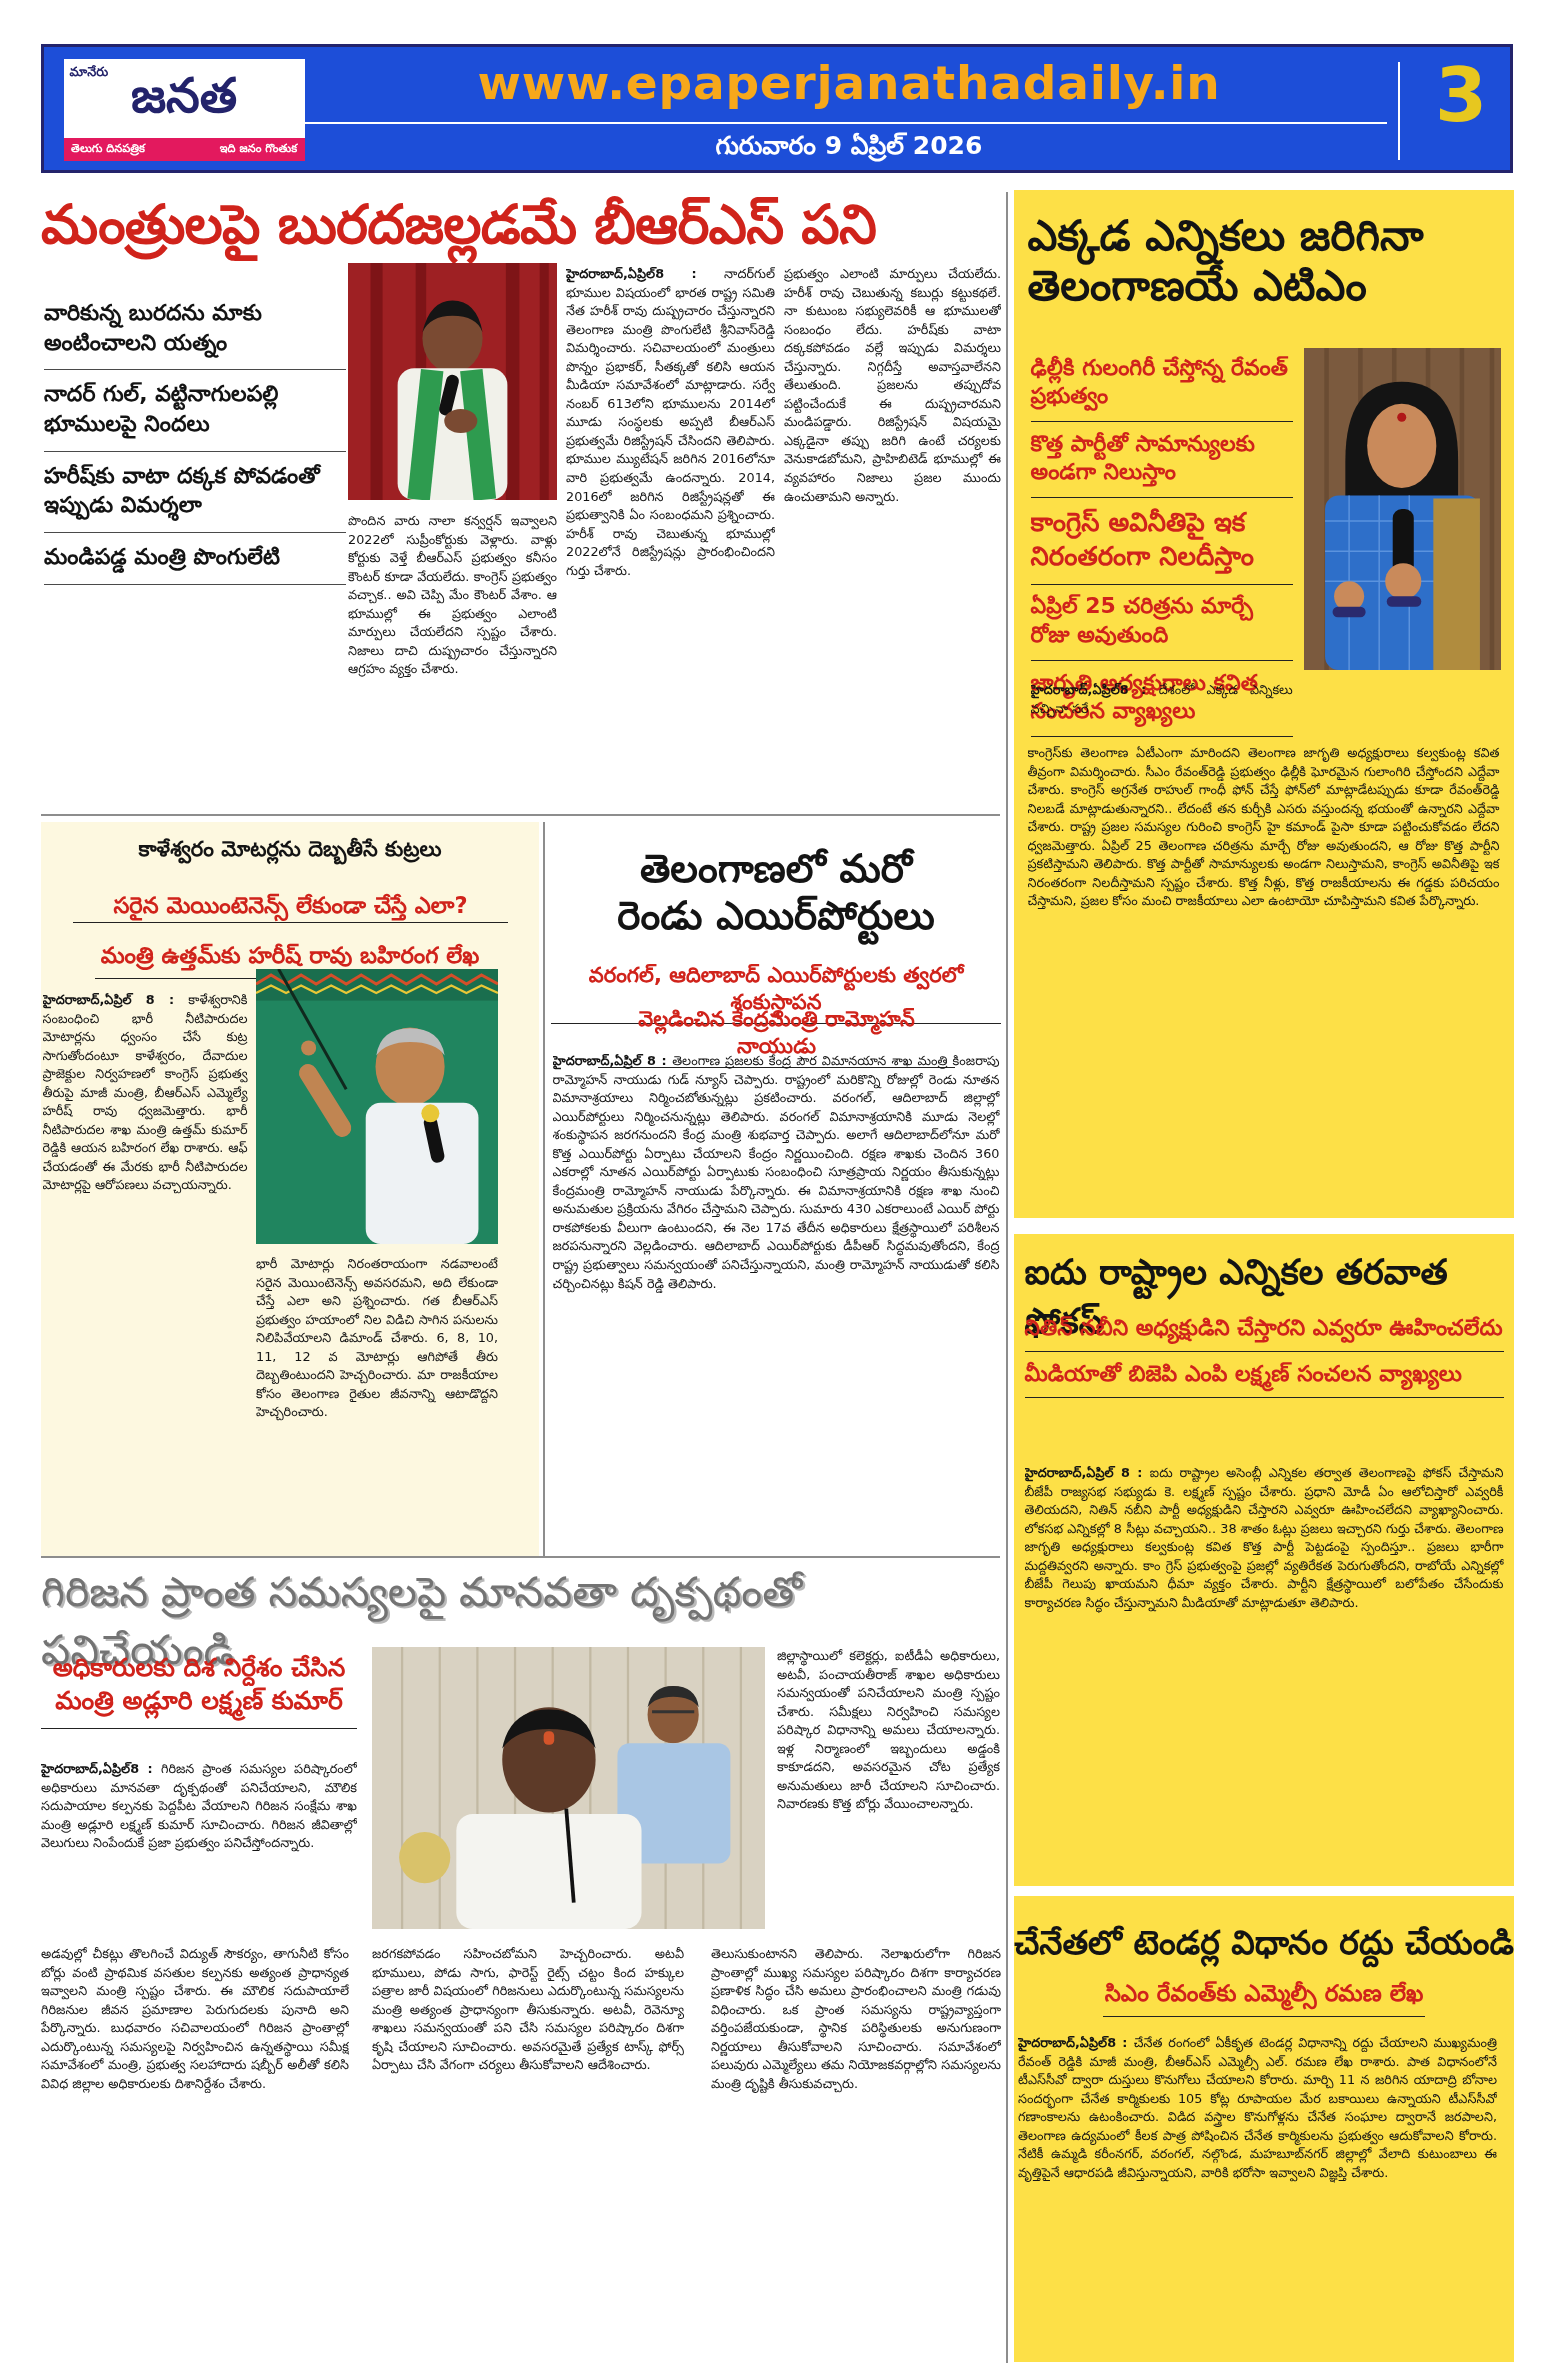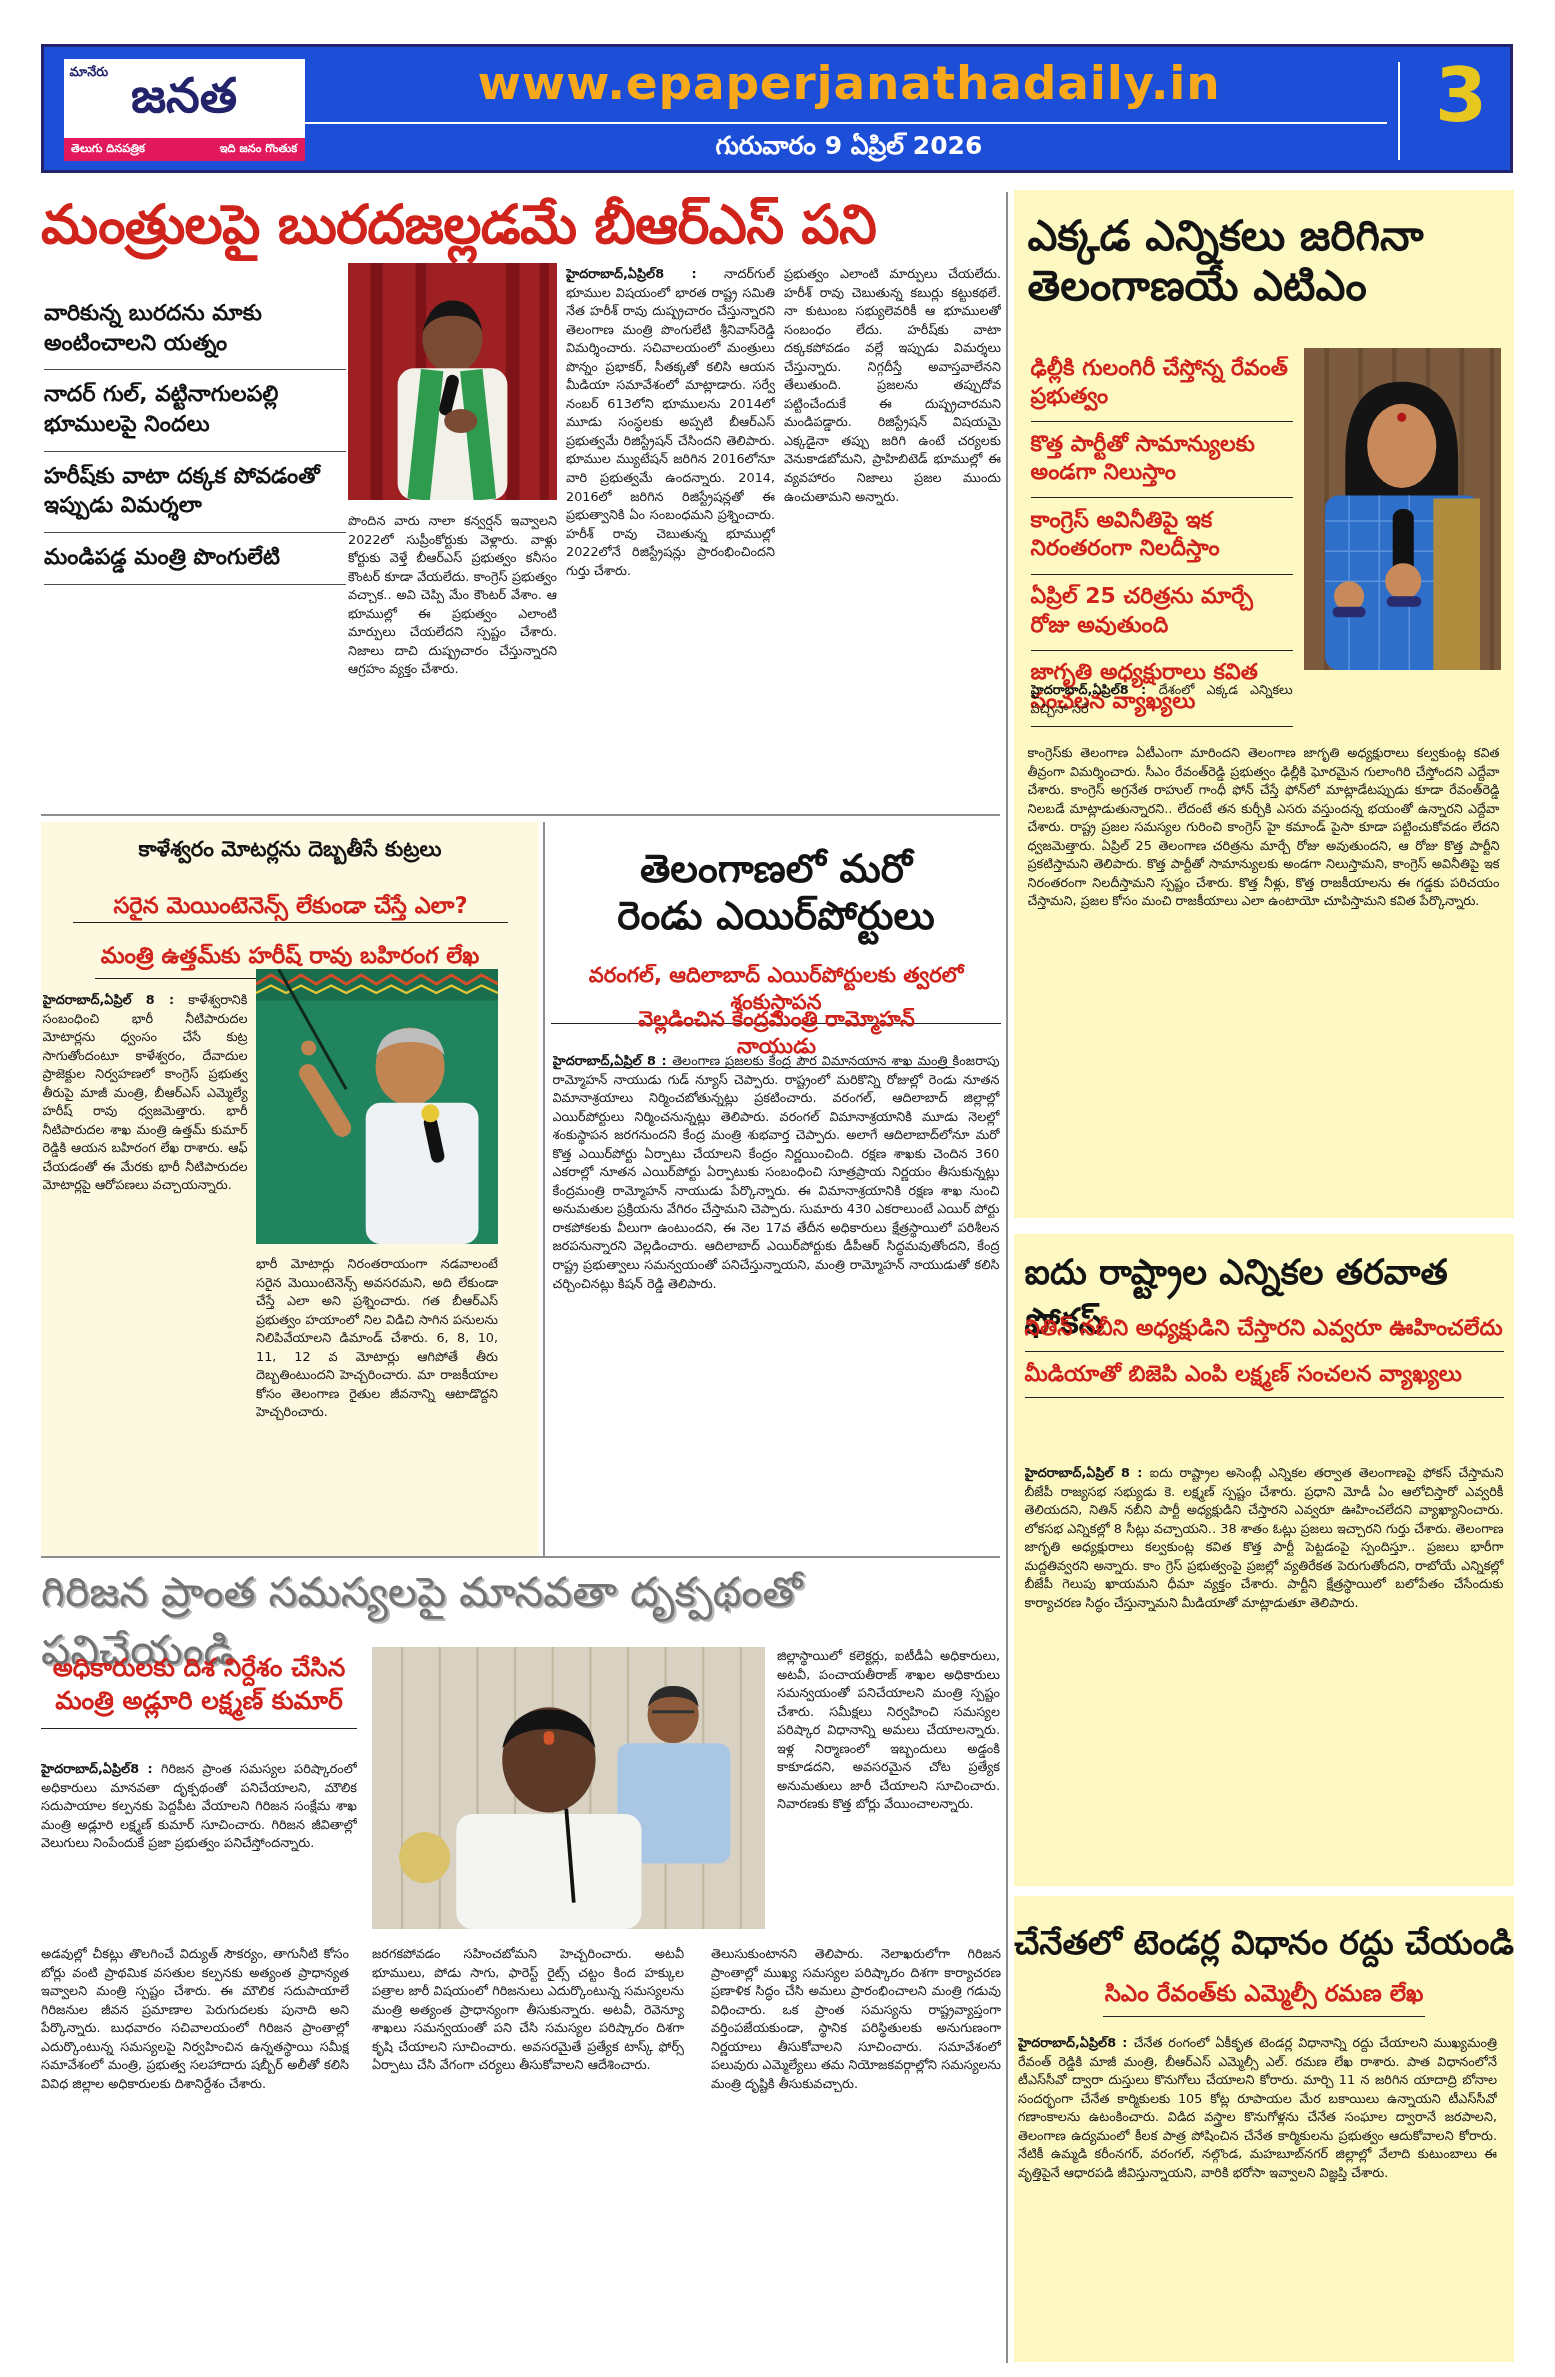--- a/index.html
+++ b/index.html
@@ -23,21 +23,21 @@
   .hl-red{color:#d0231b;font-weight:bold;font-size:54px;line-height:1.15;letter-spacing:-0.8px;}
   .hl-black{color:#141414;font-weight:bold;}
   .hl-navy{color:#737373;font-weight:normal;text-shadow:2.3px 2.3px 0 #b9b9b9;}
   .deck-item{font-size:22px;font-weight:bold;color:#141414;line-height:1.35;
              padding:9px 0 12px;border-bottom:1.5px solid #4a4a4a;}
   .sub-red{color:#d0231b;font-weight:bold;text-align:center;line-height:1.3;}
   .sub-red.u{border-bottom:1.5px solid #222;}
   .sub-red.left{text-align:left;}
   .news{font-size:12.8px;line-height:1.45;text-align:justify;color:#141414;overflow:hidden;}
   .news .dl{font-weight:bold;}
-  .bg-pink{background:#fef9c3;}
+  .bg-pink{background:#fde047;}
   .bg-yellow{background:#fdf8e0;}
   .photo{overflow:hidden;}
   .photo svg{display:block;width:100%;height:100%;}
 </style>
 </head>
 <body>
 
 <div id="page">
 
   <div class="ab hdr" style="left:41px;top:44px;width:1472px;height:129px;">
@@ -200,21 +200,21 @@
 
   <div class="ab bg-pink" style="left:1014px;top:190px;width:500px;height:1028px;">
     <div class="ab hl-black" style="left:13.5px;top:21px;width:472px;font-size:42px;line-height:1.2;">
       <div>ఎక్కడ ఎన్నికలు జరిగినా</div>
       <div>తెలంగాణయే ఎటిఎం</div>
     </div>
 
     <div class="ab" style="left:16.6px;top:156px;width:262px;">
       <div class="sub-red left u" style="font-size:22px;padding:7.5px 0 10.5px;">ఢిల్లీకి గులంగిరీ చేస్తోన్న రేవంత్ ప్రభుత్వం</div>
       <div class="sub-red left u" style="font-size:22px;padding:7.5px 0 10.5px;">కొత్త పార్టీతో సామాన్యులకు అండగా నిలుస్తాం</div>
-      <div class="sub-red left u" style="font-size:22px;padding:7.5px 0 10.5px;">కాంగ్రెస్ అవినీతిపై ఇక నిరంతరంగా నిలదీస్తాం</div>
+      <div class="sub-red left u" style="font-size:26px;padding:7.5px 0 10.5px;">కాంగ్రెస్ అవినీతిపై ఇక నిరంతరంగా నిలదీస్తాం</div>
       <div class="sub-red left u" style="font-size:22px;padding:7.5px 0 10.5px;">ఏప్రిల్ 25 చరిత్రను మార్చే రోజు అవుతుంది</div>
       <div class="sub-red left u" style="font-size:22px;padding:7.5px 0 10.5px;">జాగృతి అధ్యక్షురాలు కవిత సంచలన వ్యాఖ్యలు</div>
     </div>
 
     <div class="ab photo" style="left:290px;top:158px;width:197px;height:322px;">
       <svg viewBox="0 0 262 428" preserveAspectRatio="none">
         <rect width="262" height="428" fill="#7b5a3e"></rect>
         <g stroke="#6a4c33" stroke-width="6">
           <line x1="30" y1="0" x2="30" y2="428"></line>
             <line x1="75" y1="0" x2="75" y2="428"></line>

